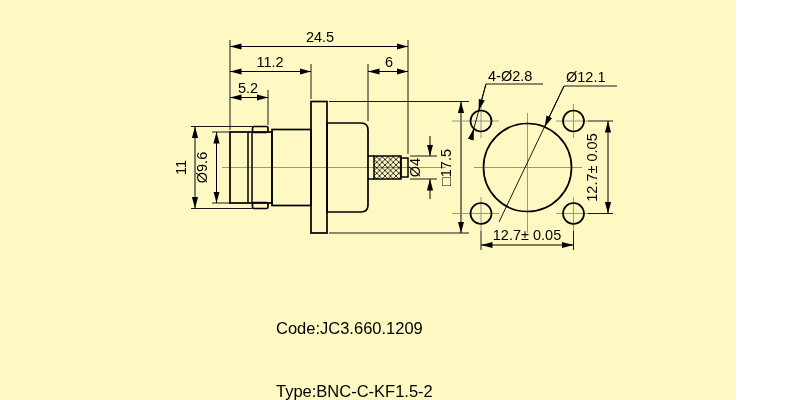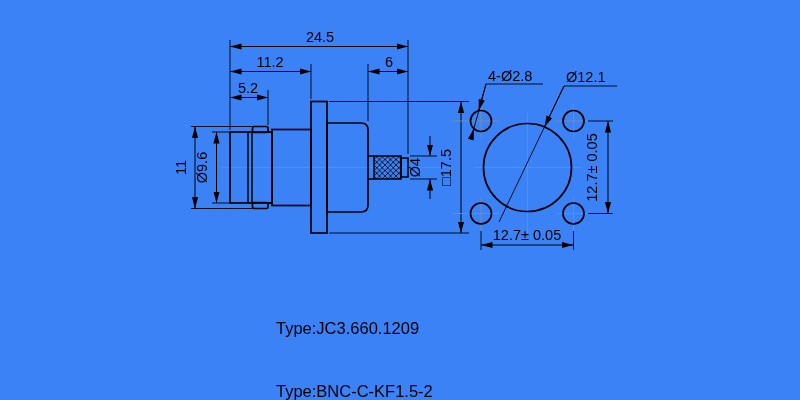--- a/index.html
+++ b/index.html
@@ -1,16 +1,16 @@
 <!DOCTYPE html>
 <html><head>
 <meta charset="utf-8">
 <style>
   html,body{margin:0;padding:0;background:#fff;}
-  #stage{position:relative;width:800px;height:400px;background:#3b82f6;overflow:hidden;
+  #stage{position:relative;width:736px;height:400px;background:#fef9c3;overflow:hidden;
          font-family:"Liberation Sans",sans-serif;}
   svg{position:absolute;left:0;top:0;}
   
   .ol{stroke:#000;stroke-width:1.7;fill:none;stroke-linejoin:miter;}
   .ol2{stroke:#000;stroke-width:1.5;fill:none;}
   .dl{stroke:#000;stroke-width:1;fill:none;}
   .xl{stroke:#000;stroke-width:0.9;fill:none;}
   .cl{stroke:#8a8a8a;stroke-width:0.9;fill:none;}
   .t{font-family:"Liberation Sans",sans-serif;font-size:14.5px;fill:#000;}
   .notes{position:absolute;left:276px;top:276px;font-size:16.5px;line-height:21px;
@@ -132,19 +132,19 @@
     <text class="t" x="527" y="240" text-anchor="middle">12.7± 0.05</text>
 
     <line class="xl" x1="588" y1="121" x2="613" y2="121"></line>
     <line class="xl" x1="588" y1="213.5" x2="613" y2="213.5"></line>
     <line class="dl" x1="608" y1="121" x2="608" y2="213.5" marker-start="url(#arr)" marker-end="url(#arr)"></line>
     <text class="t" x="597" y="167.5" text-anchor="middle" transform="rotate(-90 597 167.5)">12.7± 0.05</text>
   </g>
 </svg>
 
 <div class="notes">
-  <div>Type:JC3.660.1209</div>
+  <div>Code:JC3.660.1209</div>
   <div>Type:BNC-C-KF1.5-2</div>
   
   
   
 </div>
 </div>
 
 </body></html>

